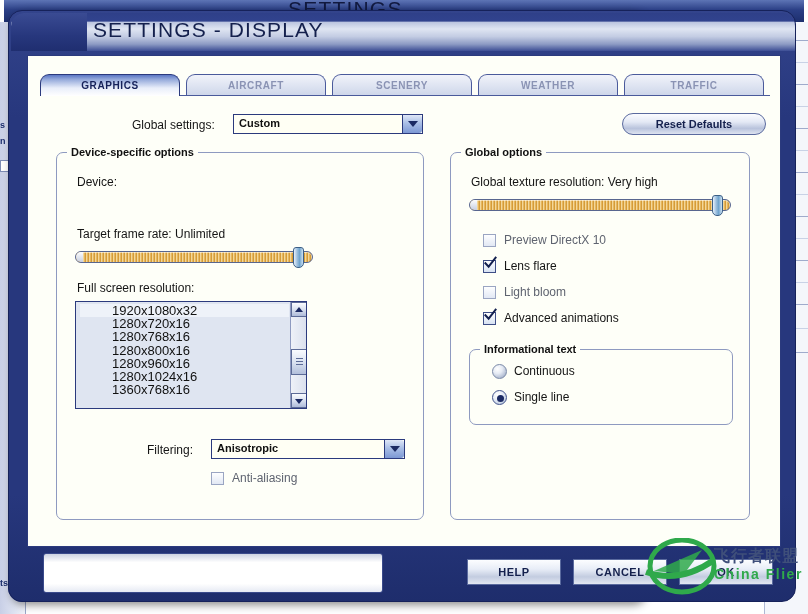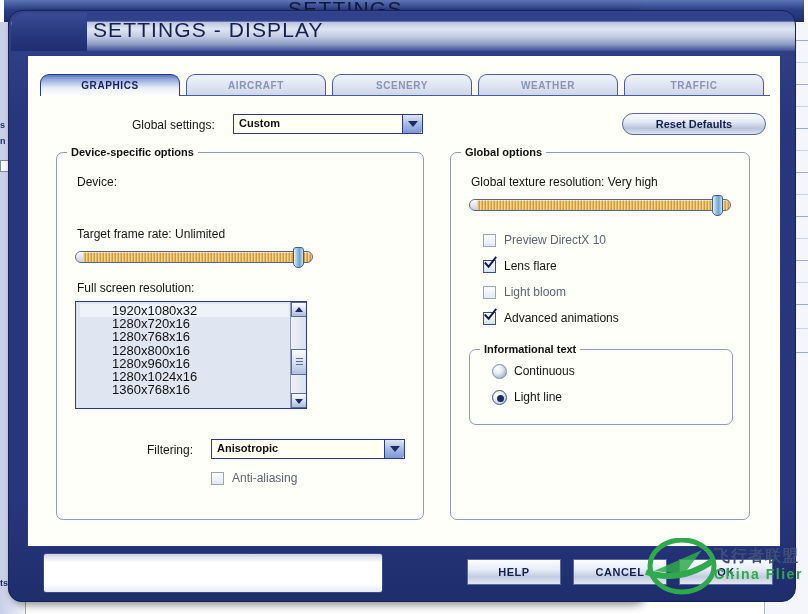--- a/index.html
+++ b/index.html
@@ -538,21 +538,21 @@
 
             <div class="rad-row" style="left:22px;top:14px;">
               <div class="rad-box"></div>
               <div class="rad-label">Continuous</div>
             </div>
 
             <div class="rad-row on" style="left:22px;top:40px;">
               <div class="rad-box">
                 <div class="rad-dot"></div>
               </div>
-              <div class="rad-label">Light line</div>
+              <div class="rad-label">Single line</div>
             </div>
           </div>
         </div>
       </div>
 
       <div class="bottombar">
         <div class="infopanel"></div>
 
         <div class="btnbar-btn" style="left:440px;">HELP</div>
         <div class="btnbar-btn" style="left:546px;">CANCEL</div>

